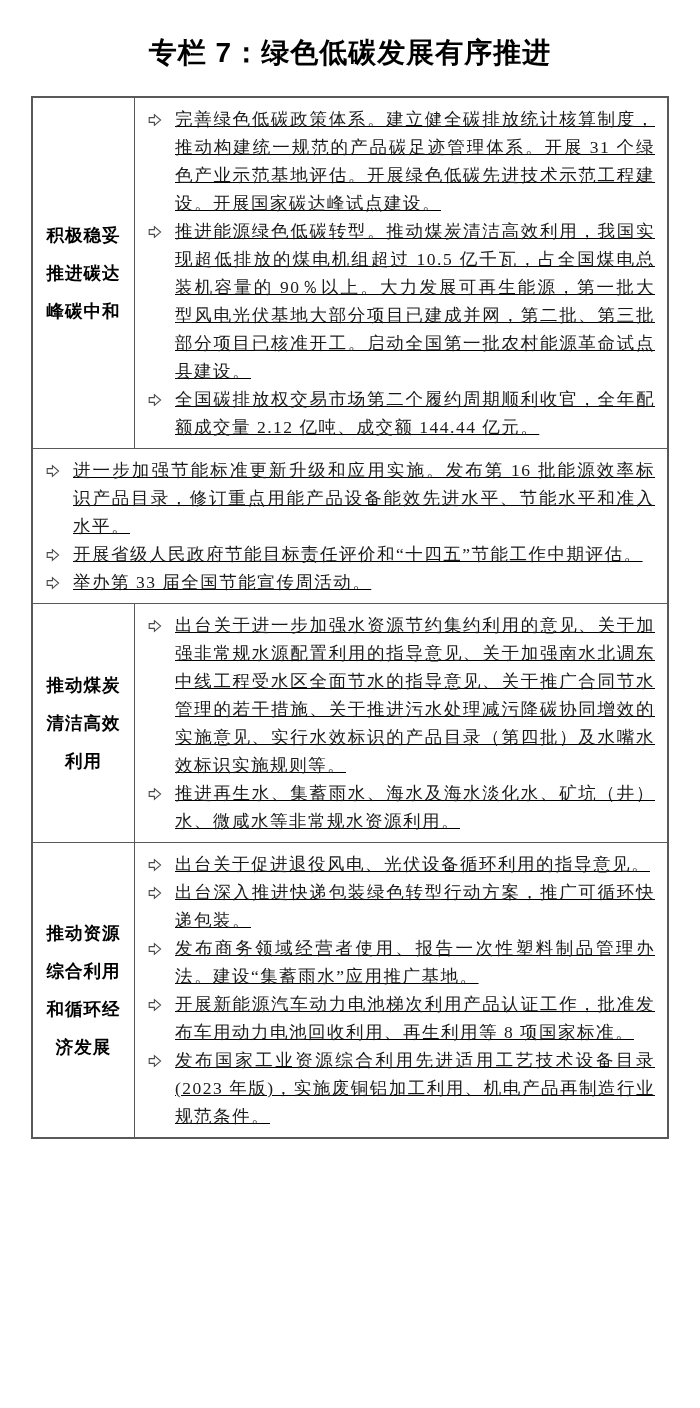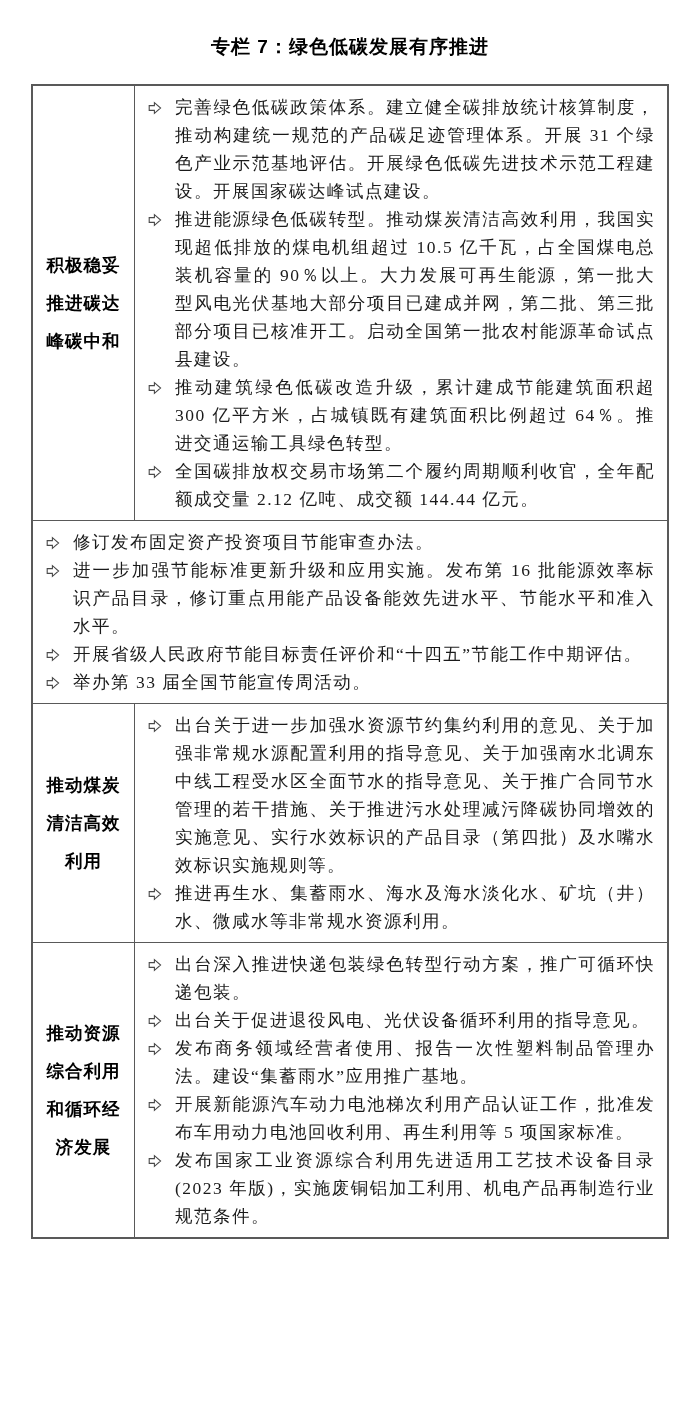--- a/index.html
+++ b/index.html
@@ -14,21 +14,21 @@
     font-family: "Liberation Serif", "DejaVu Serif", serif;
     color: #000000;
     box-sizing: border-box;
   }
   .doc-title {
     margin: 0;
     padding: 34px 0 24px 0;
     text-align: center;
     font-family: "Liberation Sans", "DejaVu Sans", sans-serif;
     font-weight: bold;
-    font-size: 19px;
+    font-size: 28px;
     letter-spacing: 1px;
     color: #000000;
   }
   .box-table {
     margin: 0 31px;
     border: 2px solid #595959;
   }
   .section {
     display: flex;
     align-items: stretch;
@@ -56,20 +56,21 @@
     display: inline-block;
   }
   .section-items {
     flex: 1 1 auto;
     padding: 7px 12px 7px 6px;
     box-sizing: border-box;
   }
   .item {
     display: flex;
     align-items: flex-start;
+    text-decoration: underline;
   }
   .bullet-cell {
     flex: 0 0 34px;
     width: 34px;
     padding: 8px 0 0 7px;
     box-sizing: border-box;
   }
   .bullet-cell svg {
     display: block;
   }
@@ -106,51 +107,35 @@
 
   <div class="item">
     <span class="bullet-cell">
       <svg width="14" height="14" viewBox="0 0 14 14" aria-hidden="true">
         <path d="M1.2 4.6 H6.4 V1.6 L12.6 7 L6.4 12.4 V9.4 H1.2 Z" fill="none" stroke="#4a4a4a" stroke-width="1.1" stroke-linejoin="miter"></path>
       </svg>
     </span>
     <span class="item-text">推进能源绿色低碳转型。推动煤炭清洁高效利用，我国实现超低排放的煤电机组超过 10.5 亿千瓦，占全国煤电总装机容量的 90％以上。大力发展可再生能源，第一批大型风电光伏基地大部分项目已建成并网，第二批、第三批部分项目已核准开工。启动全国第一批农村能源革命试点县建设。</span>
   </div>
 
-  <div class="item">
-    <span class="bullet-cell">
-      <svg width="14" height="14" viewBox="0 0 14 14" aria-hidden="true">
-        <path d="M1.2 4.6 H6.4 V1.6 L12.6 7 L6.4 12.4 V9.4 H1.2 Z" fill="none" stroke="#4a4a4a" stroke-width="1.1" stroke-linejoin="miter"></path>
-      </svg>
-    </span>
-    <span class="item-text">推动建筑绿色低碳改造升级，累计建成节能建筑面积超 300 亿平方米，占城镇既有建筑面积比例超过 64％。推进交通运输工具绿色转型。</span>
-  </div>
 
   <div class="item">
     <span class="bullet-cell">
       <svg width="14" height="14" viewBox="0 0 14 14" aria-hidden="true">
         <path d="M1.2 4.6 H6.4 V1.6 L12.6 7 L6.4 12.4 V9.4 H1.2 Z" fill="none" stroke="#4a4a4a" stroke-width="1.1" stroke-linejoin="miter"></path>
       </svg>
     </span>
     <span class="item-text">全国碳排放权交易市场第二个履约周期顺利收官，全年配额成交量 2.12 亿吨、成交额 144.44 亿元。</span>
   </div>
 </div>
   </div>
 
   <div class="section">
     <div class="section-items">
 
-  <div class="item">
-    <span class="bullet-cell">
-      <svg width="14" height="14" viewBox="0 0 14 14" aria-hidden="true">
-        <path d="M1.2 4.6 H6.4 V1.6 L12.6 7 L6.4 12.4 V9.4 H1.2 Z" fill="none" stroke="#4a4a4a" stroke-width="1.1" stroke-linejoin="miter"></path>
-      </svg>
-    </span>
-    <span class="item-text">修订发布固定资产投资项目节能审查办法。</span>
-  </div>
 
   <div class="item">
     <span class="bullet-cell">
       <svg width="14" height="14" viewBox="0 0 14 14" aria-hidden="true">
         <path d="M1.2 4.6 H6.4 V1.6 L12.6 7 L6.4 12.4 V9.4 H1.2 Z" fill="none" stroke="#4a4a4a" stroke-width="1.1" stroke-linejoin="miter"></path>
       </svg>
     </span>
     <span class="item-text">进一步加强节能标准更新升级和应用实施。发布第 16 批能源效率标识产品目录，修订重点用能产品设备能效先进水平、节能水平和准入水平。</span>
   </div>
 
@@ -204,48 +189,48 @@
     <div class="section-header">
       <span>推动资源综合利用和循环经济发展</span>
     </div>
     <div class="section-items">
   <div class="item">
     <span class="bullet-cell">
       <svg width="14" height="14" viewBox="0 0 14 14" aria-hidden="true">
         <path d="M1.2 4.6 H6.4 V1.6 L12.6 7 L6.4 12.4 V9.4 H1.2 Z" fill="none" stroke="#4a4a4a" stroke-width="1.1" stroke-linejoin="miter"></path>
       </svg>
     </span>
+    <span class="item-text">出台关于促进退役风电、光伏设备循环利用的指导意见。</span>
+  </div>
+
+  <div class="item">
+    <span class="bullet-cell">
+      <svg width="14" height="14" viewBox="0 0 14 14" aria-hidden="true">
+        <path d="M1.2 4.6 H6.4 V1.6 L12.6 7 L6.4 12.4 V9.4 H1.2 Z" fill="none" stroke="#4a4a4a" stroke-width="1.1" stroke-linejoin="miter"></path>
+      </svg>
+    </span>
     <span class="item-text">出台深入推进快递包装绿色转型行动方案，推广可循环快递包装。</span>
   </div>
 
   <div class="item">
     <span class="bullet-cell">
       <svg width="14" height="14" viewBox="0 0 14 14" aria-hidden="true">
         <path d="M1.2 4.6 H6.4 V1.6 L12.6 7 L6.4 12.4 V9.4 H1.2 Z" fill="none" stroke="#4a4a4a" stroke-width="1.1" stroke-linejoin="miter"></path>
       </svg>
     </span>
-    <span class="item-text">出台关于促进退役风电、光伏设备循环利用的指导意见。</span>
-  </div>
-
-  <div class="item">
-    <span class="bullet-cell">
-      <svg width="14" height="14" viewBox="0 0 14 14" aria-hidden="true">
-        <path d="M1.2 4.6 H6.4 V1.6 L12.6 7 L6.4 12.4 V9.4 H1.2 Z" fill="none" stroke="#4a4a4a" stroke-width="1.1" stroke-linejoin="miter"></path>
-      </svg>
-    </span>
     <span class="item-text">发布商务领域经营者使用、报告一次性塑料制品管理办法。建设“集蓄雨水”应用推广基地。</span>
   </div>
 
   <div class="item">
     <span class="bullet-cell">
       <svg width="14" height="14" viewBox="0 0 14 14" aria-hidden="true">
         <path d="M1.2 4.6 H6.4 V1.6 L12.6 7 L6.4 12.4 V9.4 H1.2 Z" fill="none" stroke="#4a4a4a" stroke-width="1.1" stroke-linejoin="miter"></path>
       </svg>
     </span>
-    <span class="item-text">开展新能源汽车动力电池梯次利用产品认证工作，批准发布车用动力电池回收利用、再生利用等 5 项国家标准。</span>
+    <span class="item-text">开展新能源汽车动力电池梯次利用产品认证工作，批准发布车用动力电池回收利用、再生利用等 8 项国家标准。</span>
   </div>
 
   <div class="item">
     <span class="bullet-cell">
       <svg width="14" height="14" viewBox="0 0 14 14" aria-hidden="true">
         <path d="M1.2 4.6 H6.4 V1.6 L12.6 7 L6.4 12.4 V9.4 H1.2 Z" fill="none" stroke="#4a4a4a" stroke-width="1.1" stroke-linejoin="miter"></path>
       </svg>
     </span>
     <span class="item-text">发布国家工业资源综合利用先进适用工艺技术设备目录(2023 年版)，实施废铜铝加工利用、机电产品再制造行业规范条件。</span>
   </div>

